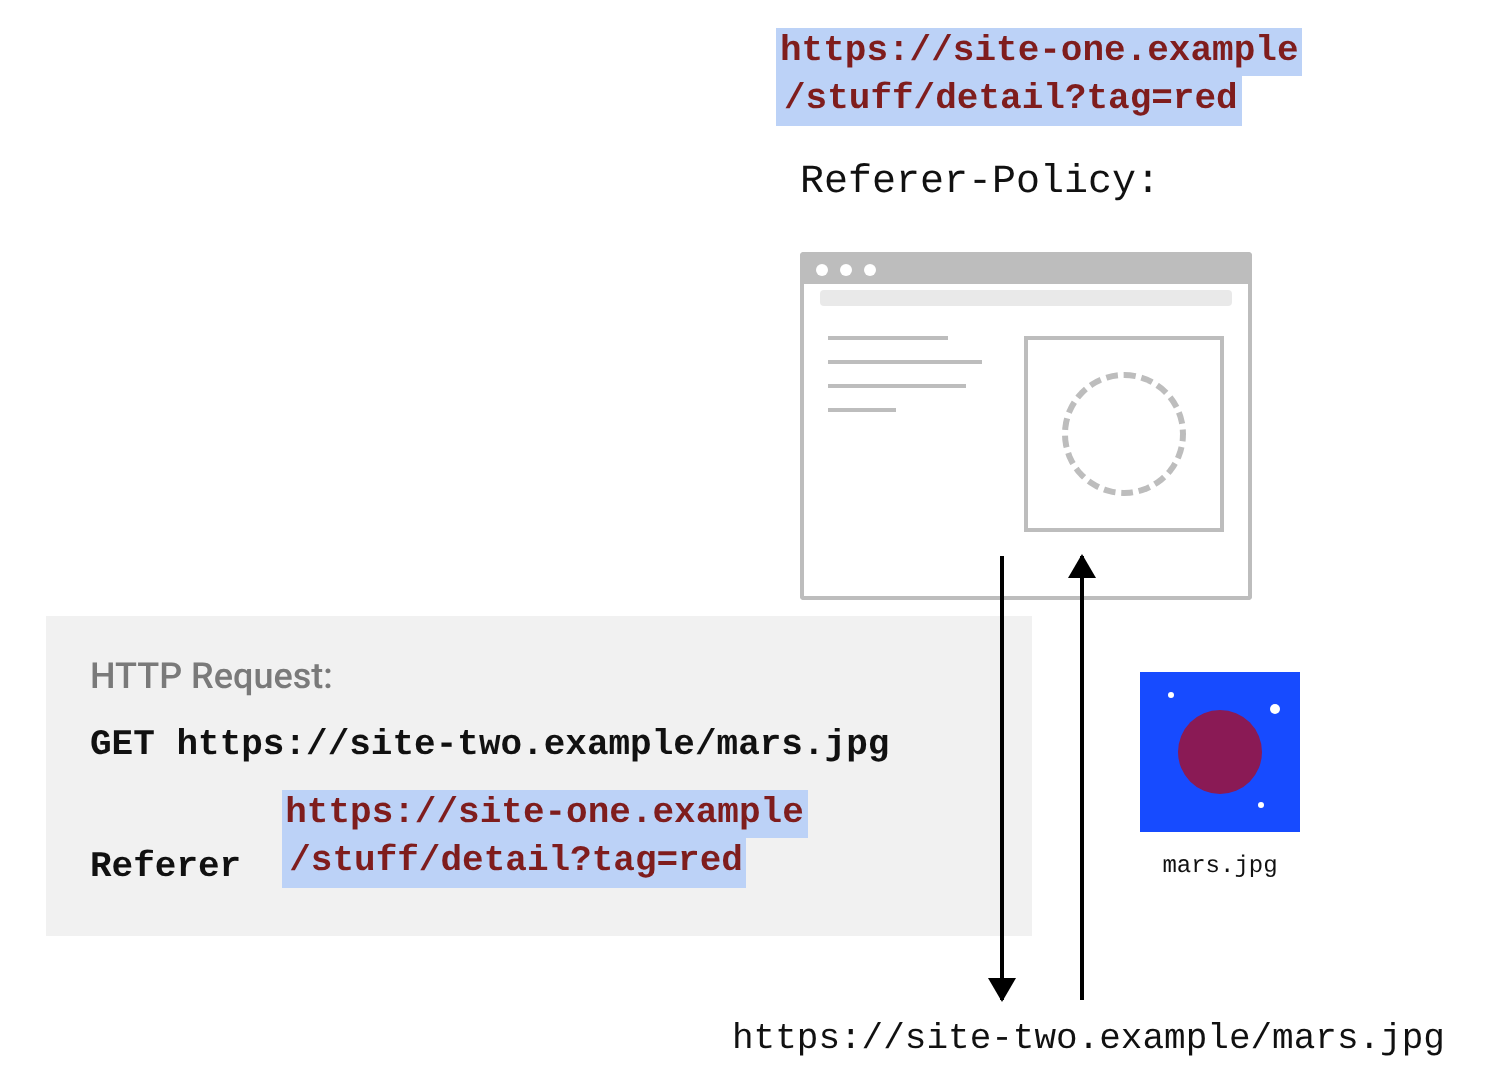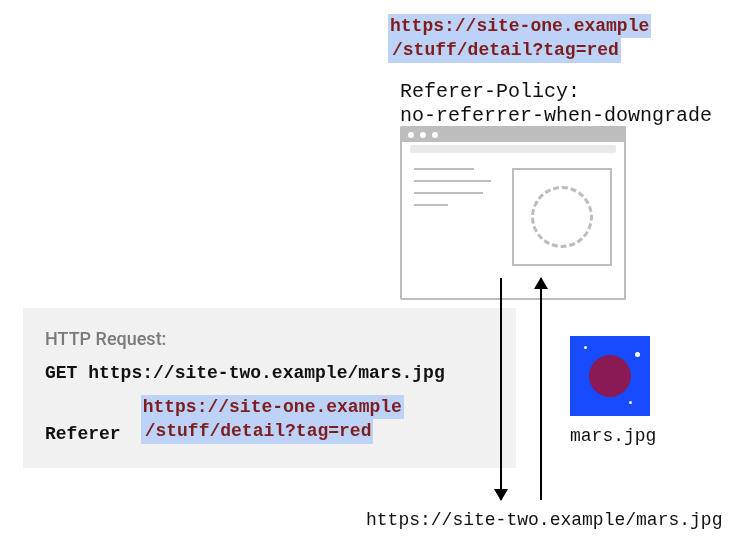--- a/index.html
+++ b/index.html
@@ -198,21 +198,21 @@
     width: 5px;
     height: 5px;
     background: #fff;
     border-radius: 50%;
   }
   .mars .s1 { left: 14px; top: 10px; width: 3px; height: 3px; }
   .mars .s2 { right: 10px; top: 16px; }
   .mars .s3 { right: 18px; bottom: 12px; width: 3px; height: 3px; }
   .mars-caption {
     margin-top: 10px;
-    font-size: 18px;
+    font-size: 12px;
     font-weight: 500;
   }
 
   
   .arrow {
     position: absolute;
     width: 2px;
     background: #000;
   }
   .arrow .head {
@@ -241,21 +241,20 @@
 </head>
 <body>
 
 <div class="top-url">
   <span class="highlight">https://site-one.example</span><br>
   <span class="highlight" style="padding-left:4px">/stuff/detail?tag=red</span>
 </div>
 
 <div class="policy">
   <div class="mono">Referer-Policy:</div>
-  <div class="mono">no-referrer-when-downgrade</div>
 </div>
 
 <div class="browser">
   <div class="titlebar">
       <span class="dot"></span>
     </div>
   <div class="addrbar"></div>
   <div class="content">
     <div class="lines">
       <div></div>

